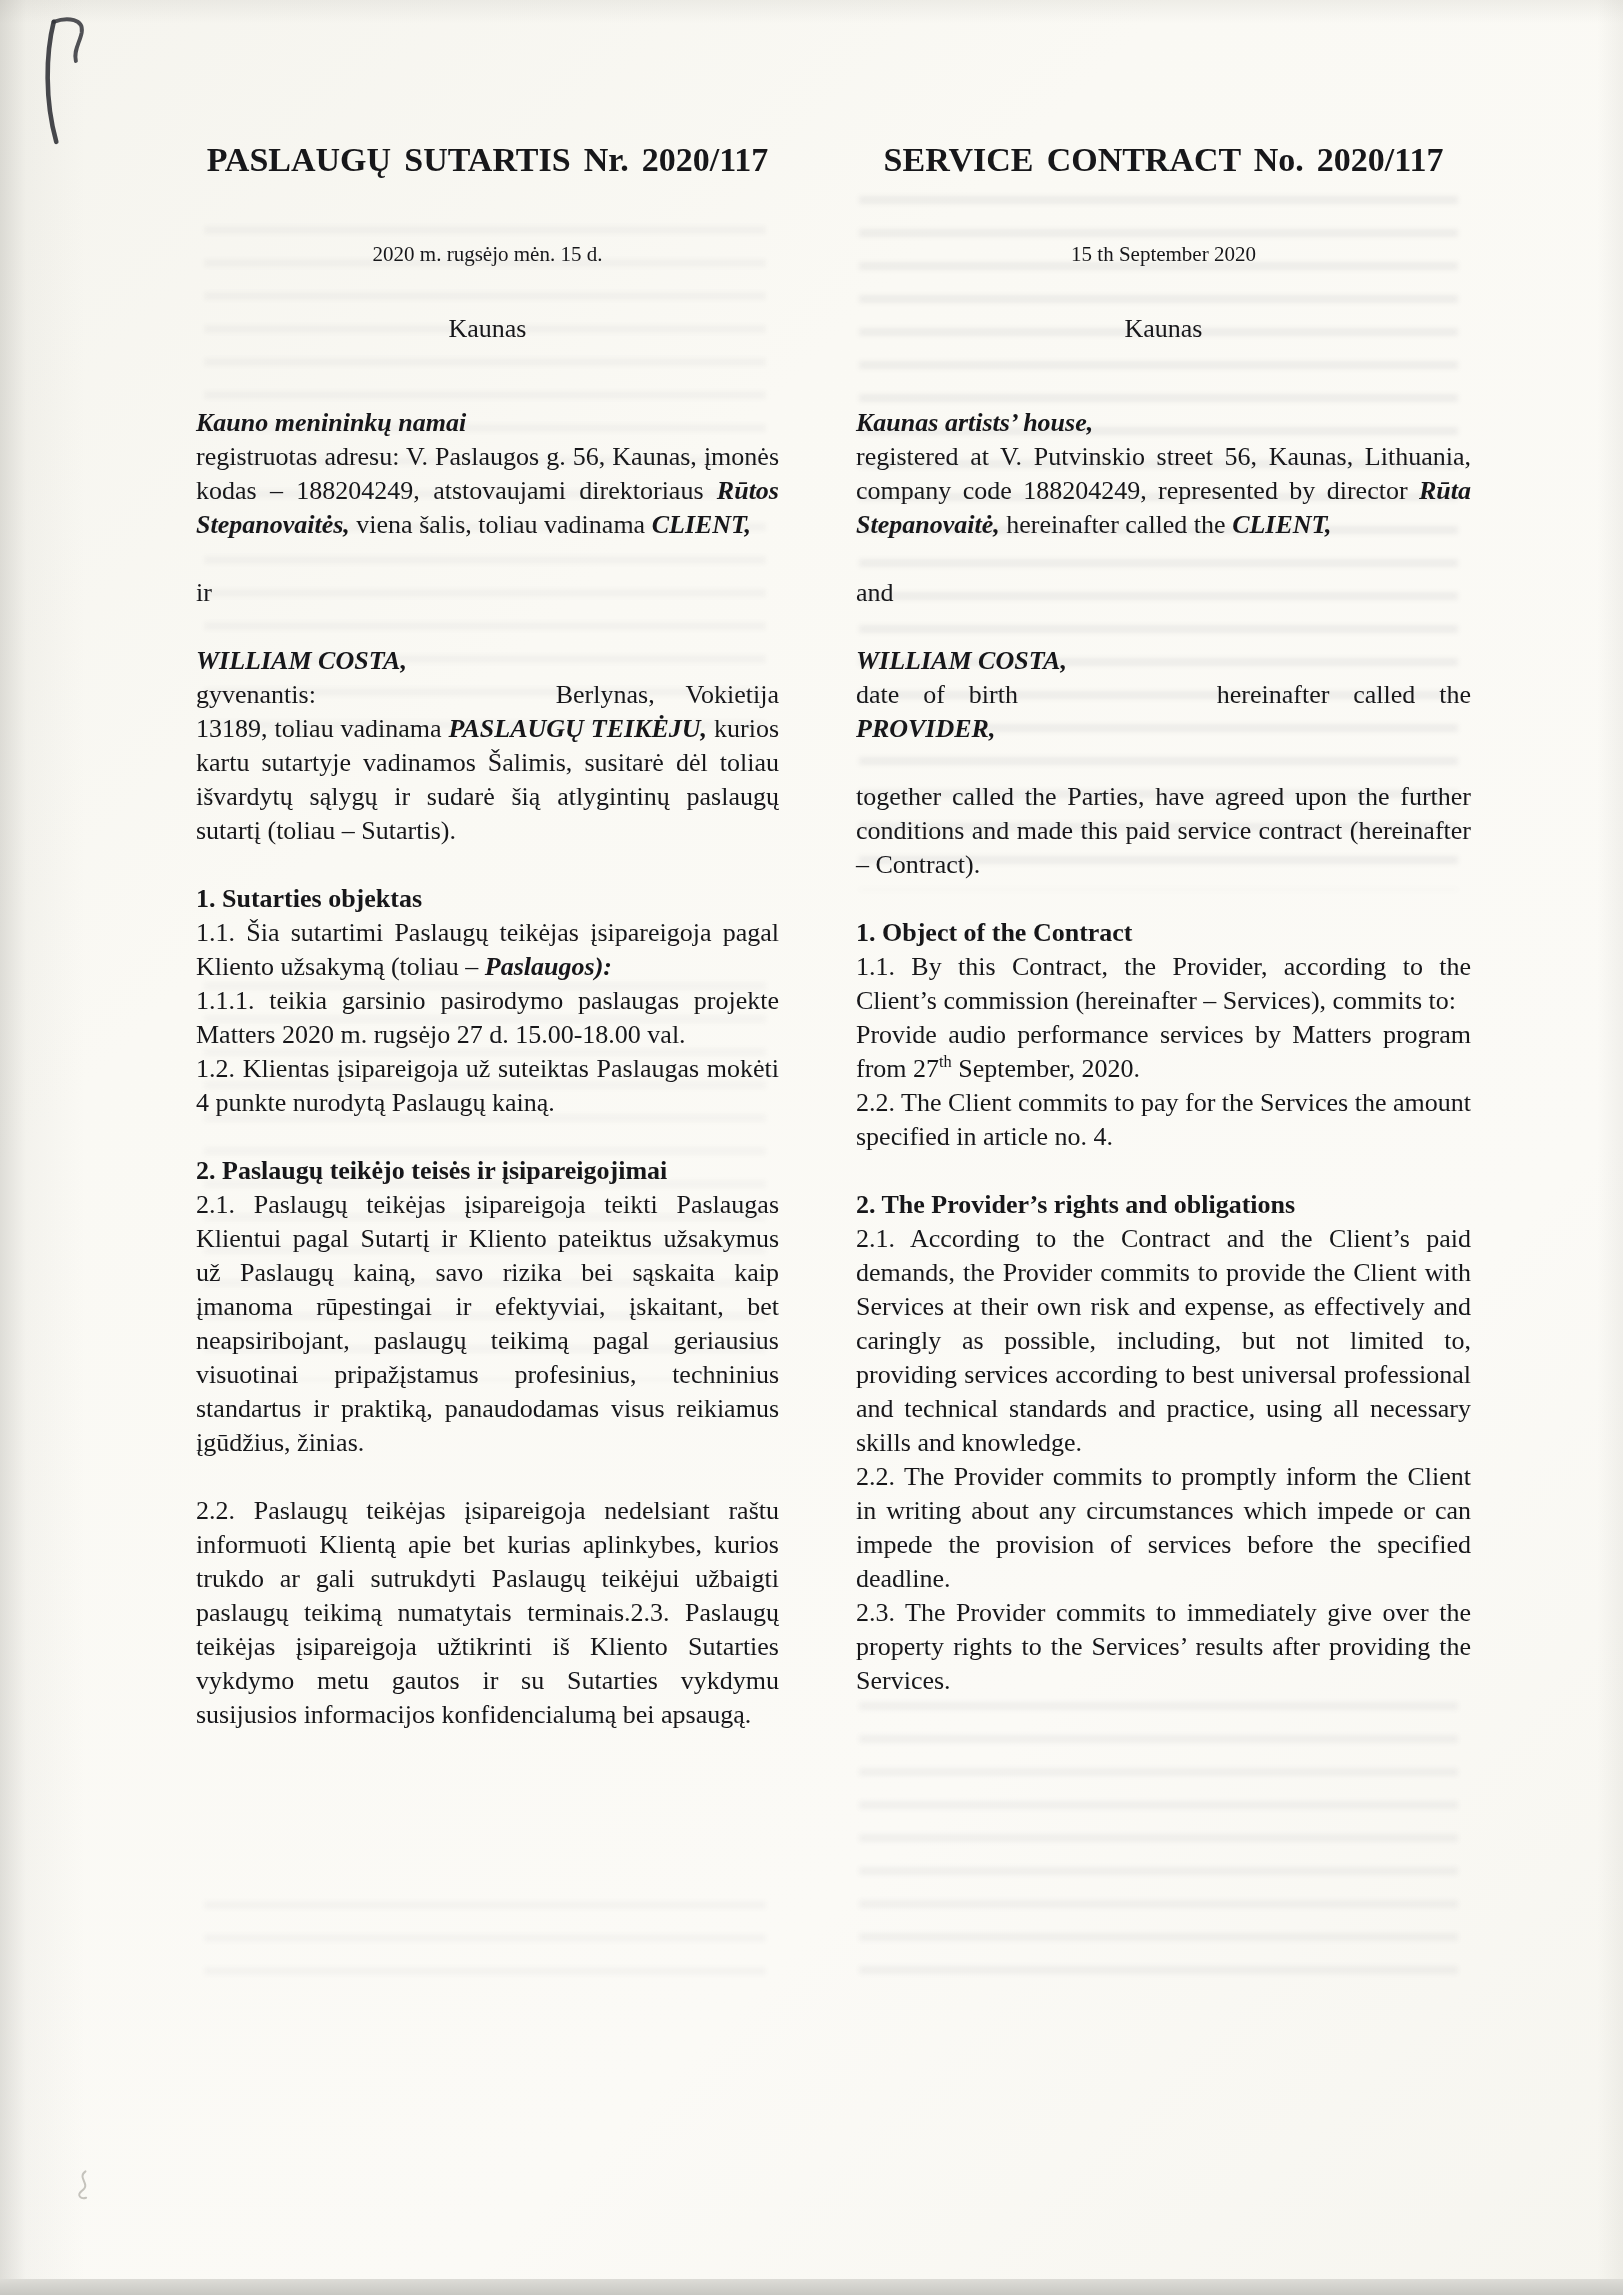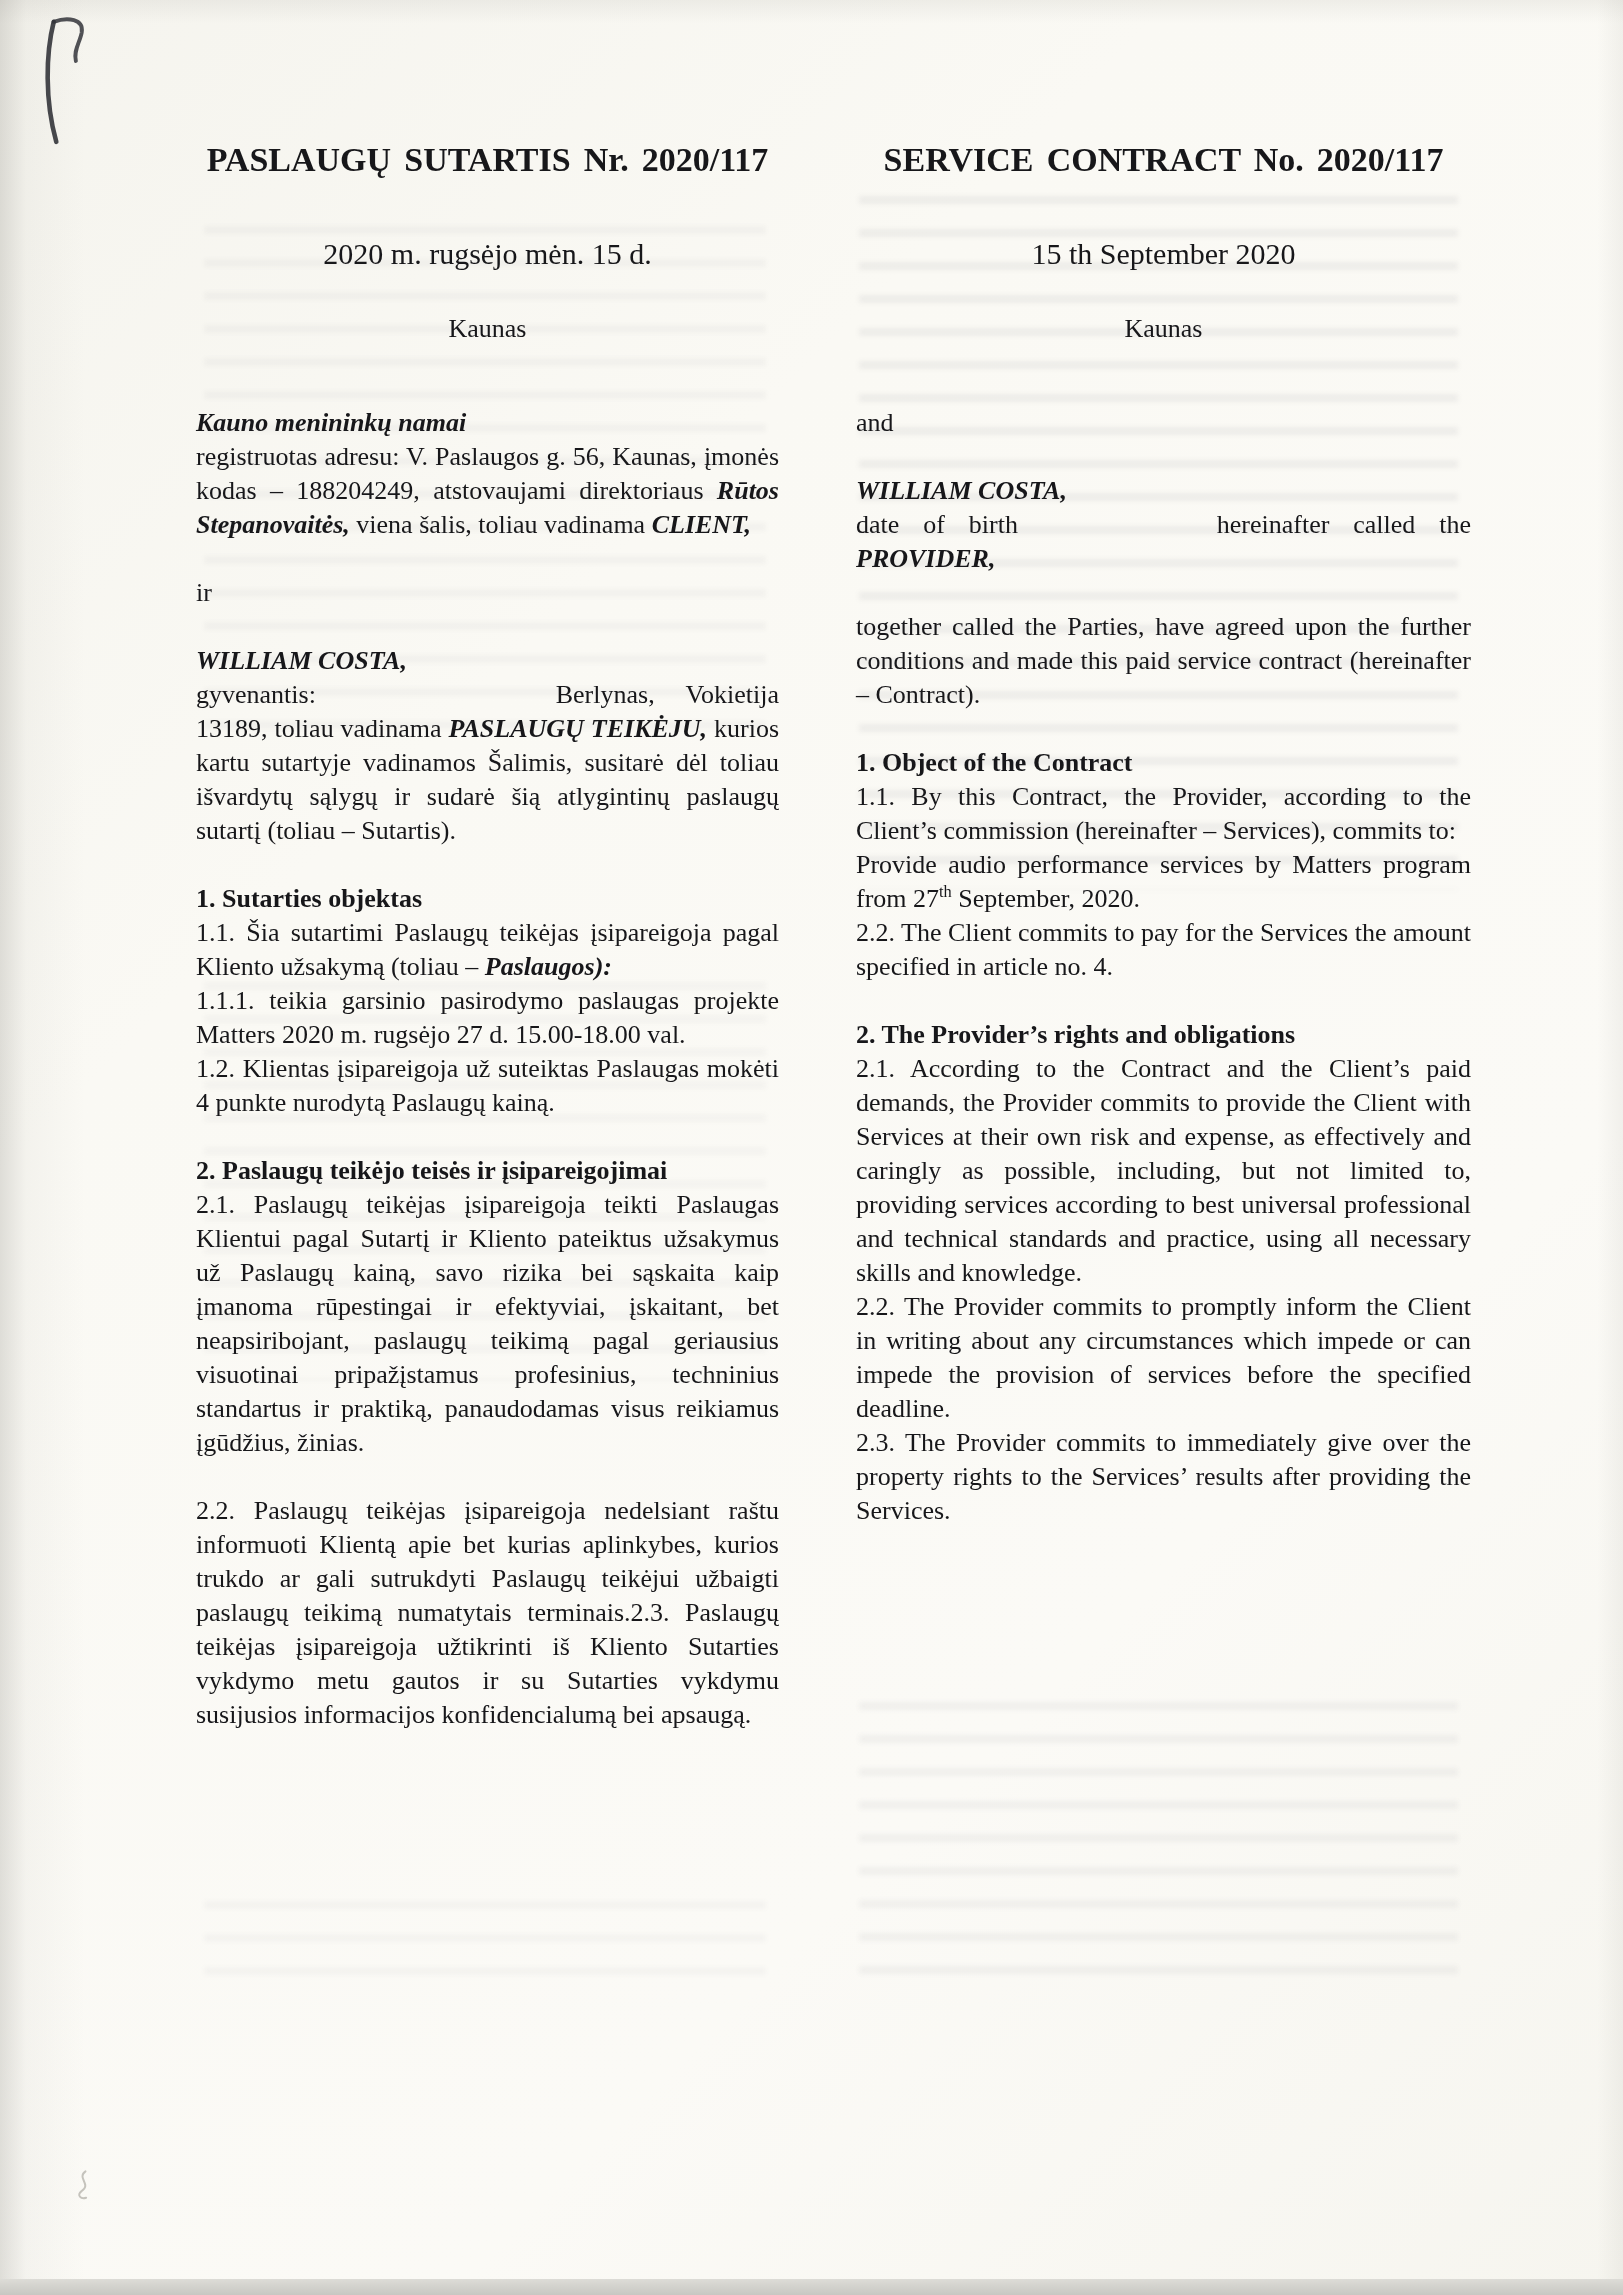--- a/index.html
+++ b/index.html
@@ -42,21 +42,21 @@
 
   .columns {
     position:absolute; top:143px; left:196px; width:1275px;
     display:flex; align-items:flex-start;
   }
   .col-left  { width:583px; margin-right:77px; }
   .col-right { width:615px; }
 
   .center { text-align:center; }
   .title  { font-weight:bold; font-size:34px; line-height:34px; word-spacing:4.6px; margin-bottom:60px; }
-  .date   { font-size:30px; line-height:34px; margin-bottom:41px; }
+  .date   { font-size:21px; line-height:34px; margin-bottom:41px; }
   .city   { font-size:26px; line-height:34px; margin-bottom:60px; }
   .mt-extra { margin-top:34px; }
 
   p.para {
     font-size:26px; line-height:34px;
     text-align:justify; text-justify:inter-word;
   }
   .sp { margin-bottom:34px; }
   h3.h {
     font-size:26px; line-height:34px;
@@ -105,20 +105,21 @@
       <h3 class="h">2. Paslaugų teikėjo teisės ir įsipareigojimai</h3>
       <p class="para sp"><span>2.1. Paslaugų teikėjas įsipareigoja teikti Paslaugas Klientui pagal Sutartį ir Kliento pateiktus užsakymus už Paslaugų kainą, savo rizika bei sąskaita kaip įmanoma rūpestingai ir efektyviai, įskaitant, bet neapsiribojant, paslaugų teikimą pagal geriausius visuotinai pripažįstamus profesinius, techninius standartus ir praktiką, panaudodamas visus reikiamus įgūdžius, žinias.</span></p>
       <p class="para"><span>2.2. Paslaugų teikėjas įsipareigoja nedelsiant raštu informuoti Klientą apie bet kurias aplinkybes, kurios trukdo ar gali sutrukdyti Paslaugų teikėjui užbaigti paslaugų teikimą numatytais terminais.2.3. Paslaugų teikėjas įsipareigoja užtikrinti iš Kliento Sutarties vykdymo metu gautos ir su Sutarties vykdymu susijusios informacijos konfidencialumą bei apsaugą.</span></p>
     </section>
 
     <section class="col-right">
       <div class="center title">SERVICE CONTRACT No. 2020/117</div>
       <div class="center date">15 th September 2020</div>
       <div class="center city">Kaunas</div>
 
+      <p class="para sp mt-extra"><span class="b">Kaunas artists’ house,</span><br><span>registered at V. Putvinskio street 56, Kaunas, Lithuania, company code 188204249, represented by director </span><span class="b">Rūta Stepanovaitė,</span><span> hereinafter called the </span><span class="b">CLIENT,</span></p>
       <p class="para sp"><span>and</span></p>
       <p class="para sp"><span class="b">WILLIAM COSTA,</span><br><span>date of birth </span><span class="redact-gap" style="width: 151px;"></span><span> hereinafter called the </span><span class="b">PROVIDER,</span></p>
       <p class="para sp"><span>together called the Parties, have agreed upon the further conditions and made this paid service contract (hereinafter – Contract).</span></p>
 
       <h3 class="h">1. Object of the Contract</h3>
       <p class="para"><span>1.1. By this Contract, the Provider, according to the Client’s commission (hereinafter – Services), commits to:</span></p>
       <p class="para"><span>Provide audio performance services by Matters program from 27</span><sup>th</sup><span> September, 2020.</span></p>
       <p class="para sp"><span>2.2. The Client commits to pay for the Services the amount specified in article no. 4.</span></p>
 
       <h3 class="h">2. The Provider’s rights and obligations</h3>

